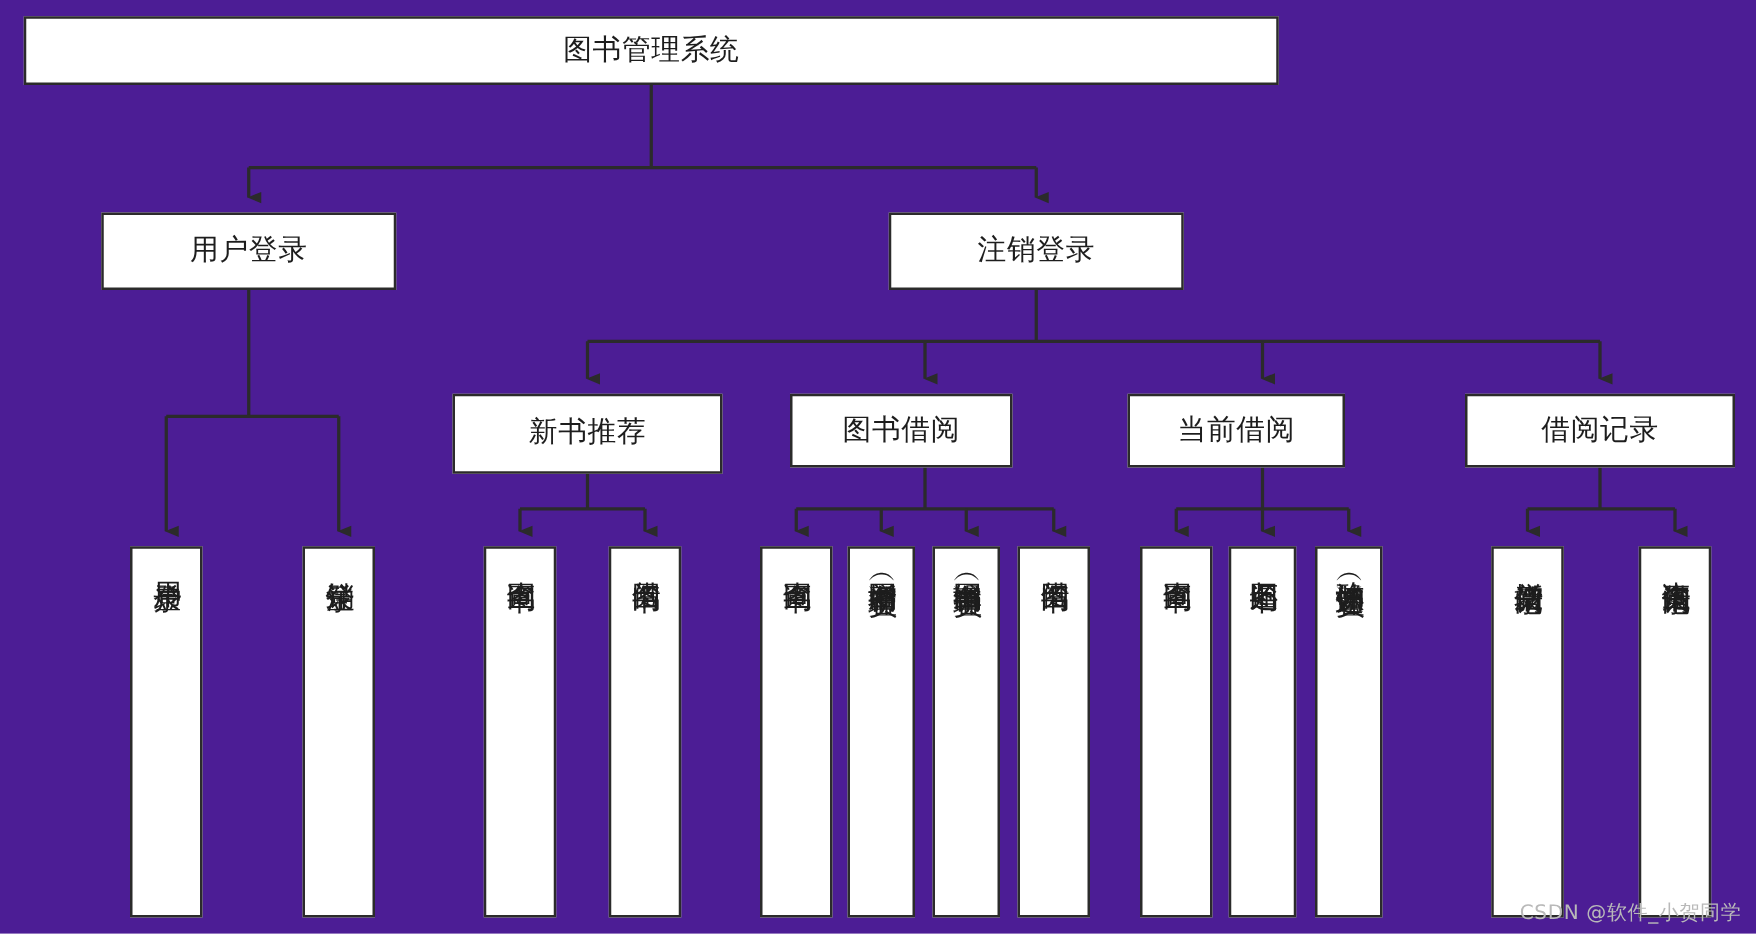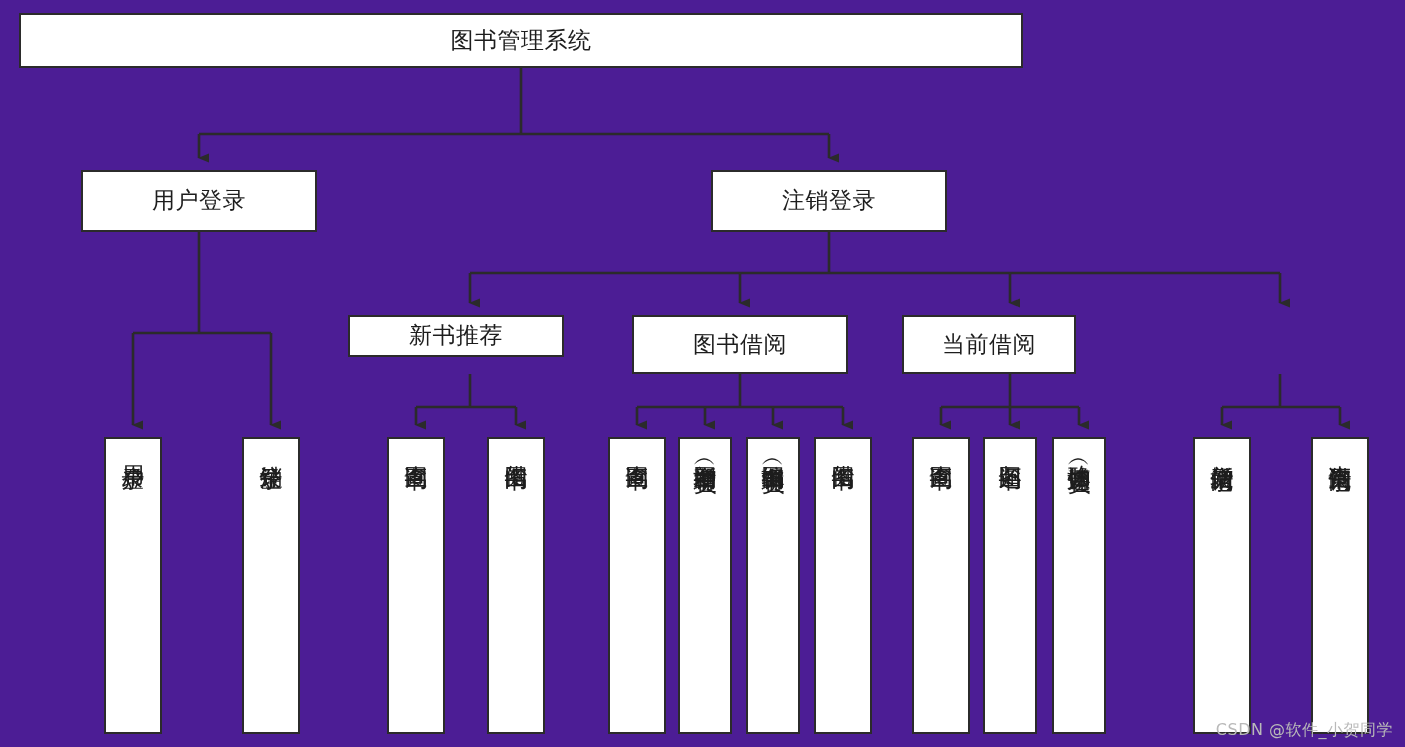--- a/index.html
+++ b/index.html
@@ -117,23 +117,24 @@
       <path d="M 1222 407 L 1222 425" marker-end="url(#arrow)"></path>
       <path d="M 1340 407 L 1340 425" marker-end="url(#arrow)"></path>
     </g>
   </svg>
 
   <div class="node horiz node-root" style="left:19px; top:13px; width:1004px; height:55px;">图书管理系统</div>
 
   <div class="node horiz" style="left:81px; top:170px; width:236px; height:62px;">用户登录</div>
   <div class="node horiz" style="left:711px; top:170px; width:236px; height:62px;">注销登录</div>
 
-  <div class="node horiz" style="left:348px; top:315px; width:216px; height:42px;">新书推荐</div>
-  <div class="node horiz" style="left:632px; top:315px; width:216px; height:59px;">图书借阅</div>
+  <div class="node horiz" style="left:362px; top:315px; width:216px; height:64px;">新书推荐</div>
+  <div class="node horiz" style="left:632px; top:315px; width:178px; height:59px;">图书借阅</div>
   <div class="node horiz" style="left:902px; top:315px; width:174px; height:59px;">当前借阅</div>
+  <div class="node horiz" style="left:1172px; top:315px; width:216px; height:59px;">借阅记录</div>
 
   <div class="node vert" style="left:104px; top:437px; width:58px; height:297px;">用户登录</div>
   <div class="node vert" style="left:242px; top:437px; width:58px; height:297px;">注销登录</div>
 
   <div class="node vert" style="left:387px; top:437px; width:58px; height:297px;">查询图书</div>
   <div class="node vert" style="left:487px; top:437px; width:58px; height:297px;">借阅图书</div>
 
   <div class="node vert" style="left:608px; top:437px; width:58px; height:297px;">查询图书</div>
   <div class="node vert" style="left:678px; top:437px; width:54px; height:297px;">新增图书（管理员）</div>
   <div class="node vert" style="left:746px; top:437px; width:54px; height:297px;">编辑图书（管理员）</div>

